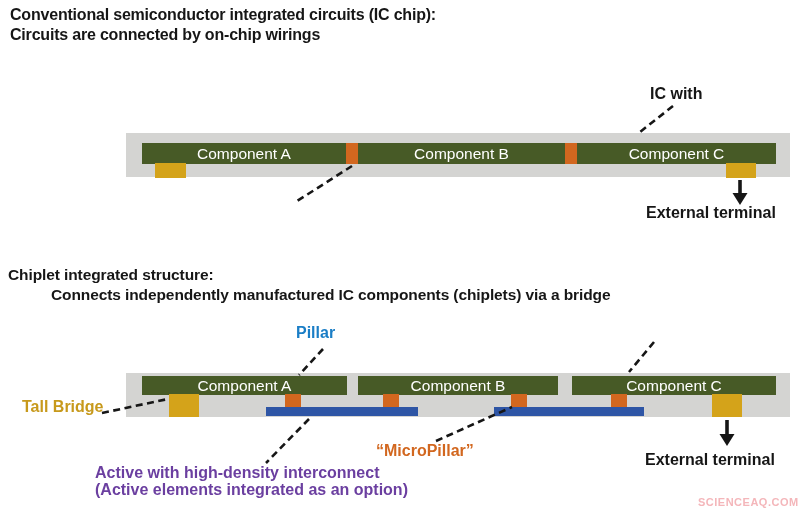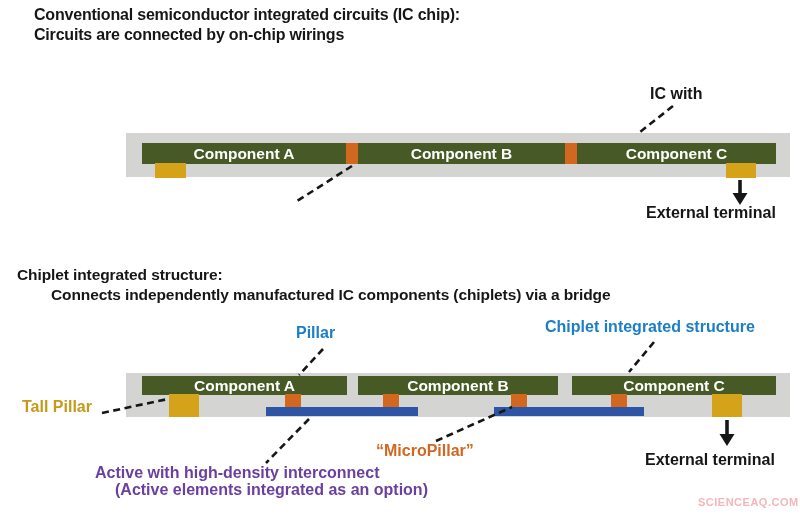--- a/index.html
+++ b/index.html
@@ -1,23 +1,23 @@
 <!DOCTYPE html>
 <html><head>
 <meta charset="utf-8">
 <style>
   html,body{margin:0;padding:0;background:#ffffff;}
   body{font-family:"Liberation Sans",sans-serif;}
   #canvas{position:relative;width:800px;height:515px;background:#ffffff;overflow:hidden;}
-  .title{position:absolute;font-weight:800;font-size:16px;color:#161616;letter-spacing:-0.2px;white-space:nowrap;margin-left:24px;}
+  .title{position:absolute;font-weight:800;font-size:16px;color:#161616;letter-spacing:-0.2px;white-space:nowrap;}
   .title2{position:absolute;font-weight:600;font-size:15.5px;color:#161616;letter-spacing:-0.1px;white-space:nowrap;}
   .lbl{position:absolute;font-weight:bold;font-size:16px;white-space:nowrap;color:#161616;}
   .substrate{position:absolute;background:#d4d4d2;}
   .greenbar{position:absolute;background:#475a26;}
-  .comp{position:absolute;color:#ffffff;font-weight:bold;font-size:15.5px;text-align:center;white-space:nowrap;}
+  .comp{position:absolute;color:#ffffff;font-weight:normal;font-size:15.5px;text-align:center;white-space:nowrap;}
   .sep{position:absolute;background:#d2671f;}
   .pad{position:absolute;background:#d4a31a;}
   .micro{position:absolute;background:#d2671f;}
   .bridge{position:absolute;background:#2e55a5;}
   .blue-lbl{color:#1b7ec6;}
   .orange-lbl{color:#d2671f;}
   .purple-lbl{color:#6b3fa0;}
   .gold-lbl{color:#c7991b;}
   .watermark{position:absolute;left:698px;top:496px;font-size:11px;font-weight:bold;color:#f4b6ba;letter-spacing:0.5px;}
   svg.overlay{position:absolute;left:0;top:0;pointer-events:none;}
@@ -36,49 +36,48 @@
   <div class="comp" style="left:358px;top:143px;width:207px;line-height:21px;">Component B</div>
   <div class="comp" style="left:577px;top:143px;width:199px;line-height:21px;">Component C</div>
   <div class="sep" style="left:346px;top:143px;width:12px;height:21px;"></div>
   <div class="sep" style="left:565px;top:143px;width:12px;height:21px;"></div>
   <div class="pad" style="left:155px;top:163px;width:31px;height:15px;"></div>
   <div class="pad" style="left:726px;top:163px;width:30px;height:15px;"></div>
 
   <div class="lbl" style="left:650px;top:85px;">IC with</div>
   <div class="lbl" style="left:646px;top:204px;">External terminal</div>
 
-  <div class="title2" style="left:8px;top:266px;margin-left:9px;">Chiplet integrated structure:</div>
+  <div class="title2" style="left:8px;top:266px;">Chiplet integrated structure:</div>
   <div class="title2" style="left:8px;top:286px;margin-left:43px;">Connects independently manufactured IC components (chiplets) via a bridge</div>
 
   <div class="lbl blue-lbl" style="left:296px;top:324px;">Pillar</div>
-  <div class="lbl blue-lbl" style="left:545px;top:318px;">Chiplet integrated structure</div>
 
   <div class="substrate" style="left:126px;top:373px;width:664px;height:44px;"></div>
   <div class="greenbar" style="left:142px;top:376px;width:205px;height:19px;"></div>
   <div class="greenbar" style="left:358px;top:376px;width:200px;height:19px;"></div>
   <div class="greenbar" style="left:572px;top:376px;width:204px;height:19px;"></div>
   <div class="comp" style="left:142px;top:376px;width:205px;line-height:19px;">Component A</div>
   <div class="comp" style="left:358px;top:376px;width:200px;line-height:19px;">Component B</div>
   <div class="comp" style="left:572px;top:376px;width:204px;line-height:19px;">Component C</div>
 
   <div class="pad" style="left:169px;top:394px;width:30px;height:23px;"></div>
   <div class="pad" style="left:712px;top:394px;width:30px;height:23px;"></div>
 
   <div class="micro" style="left:285px;top:394px;width:16px;height:13px;"></div>
   <div class="micro" style="left:383px;top:394px;width:16px;height:13px;"></div>
   <div class="micro" style="left:511px;top:394px;width:16px;height:13px;"></div>
   <div class="micro" style="left:611px;top:394px;width:16px;height:13px;"></div>
 
   <div class="bridge" style="left:266px;top:407px;width:152px;height:9px;"></div>
   <div class="bridge" style="left:494px;top:407px;width:150px;height:9px;"></div>
 
-  <div class="lbl gold-lbl" style="left:22px;top:398px;">Tall Pillar</div>
+  <div class="lbl gold-lbl" style="left:22px;top:398px;">Tall Bridge</div>
   <div class="lbl orange-lbl" style="left:376px;top:442px;">“MicroPillar”</div>
   <div class="lbl purple-lbl" style="left:95px;top:464px;">Active with high-density interconnect</div>
-  <div class="lbl purple-lbl" style="left:95px;top:481px;margin-left:20px;">(Active elements integrated as an option)</div>
+  <div class="lbl purple-lbl" style="left:95px;top:481px;">(Active elements integrated as an option)</div>
   <div class="lbl" style="left:645px;top:451px;">External terminal</div>
 
   <div class="watermark">SCIENCEAQ.COM</div>
 
   <svg class="overlay" width="800" height="515">
     <g stroke="#161616" stroke-width="2.6" fill="none" stroke-dasharray="7,4.5">
       <path d="M673,106 L640,132"></path>
       <path d="M352,166 L294,203"></path>
       <path d="M323,349 L299,375"></path>
       <path d="M654,342 L629,372"></path>

